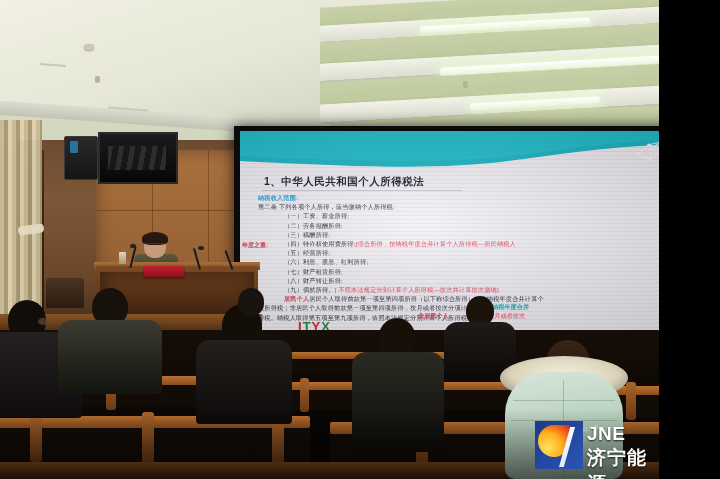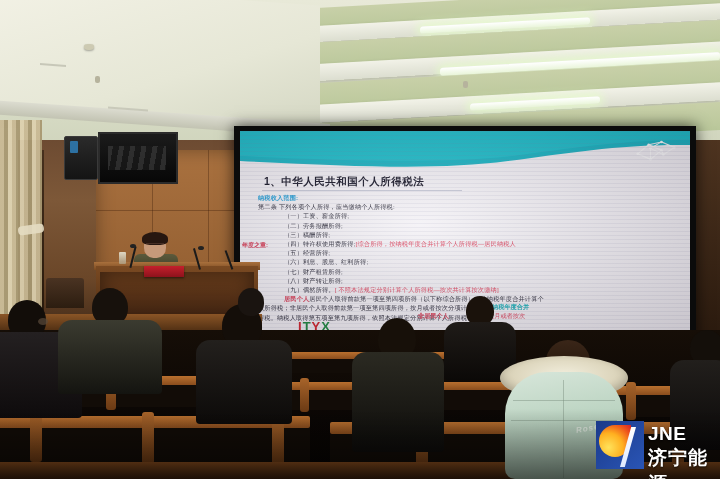--- a/index.html
+++ b/index.html
@@ -1,19 +1,19 @@
 <!DOCTYPE html>
 <html><head>
 <meta charset="utf-8">
 <style>
   html,body{margin:0;padding:0;background:#000;}
   body{font-family:"Liberation Sans", sans-serif;}
 
   #scene{
-    position:relative;width:720px;height:479px;overflow:hidden;
+    position:relative;width:659px;height:479px;overflow:hidden;
     background:#0a0706;
   }
 
   
   .ceiling{position:absolute;left:0;top:0;width:720px;height:152px;overflow:hidden;
     background:linear-gradient(180deg,#e8e9d8 0%,#dfe2cd 40%,#cfd4bc 100%);}
   .ceil-panel{position:absolute;background:linear-gradient(180deg,#c8d0a8,#b9c79a);}
   .ceil-beam{position:absolute;background:linear-gradient(180deg,#f2f2e8,#dcded0);
     box-shadow:0 2px 4px rgba(0,0,0,.18);}
   .ceil-light{position:absolute;background:linear-gradient(180deg,#ffffff,#e9f5d9);

